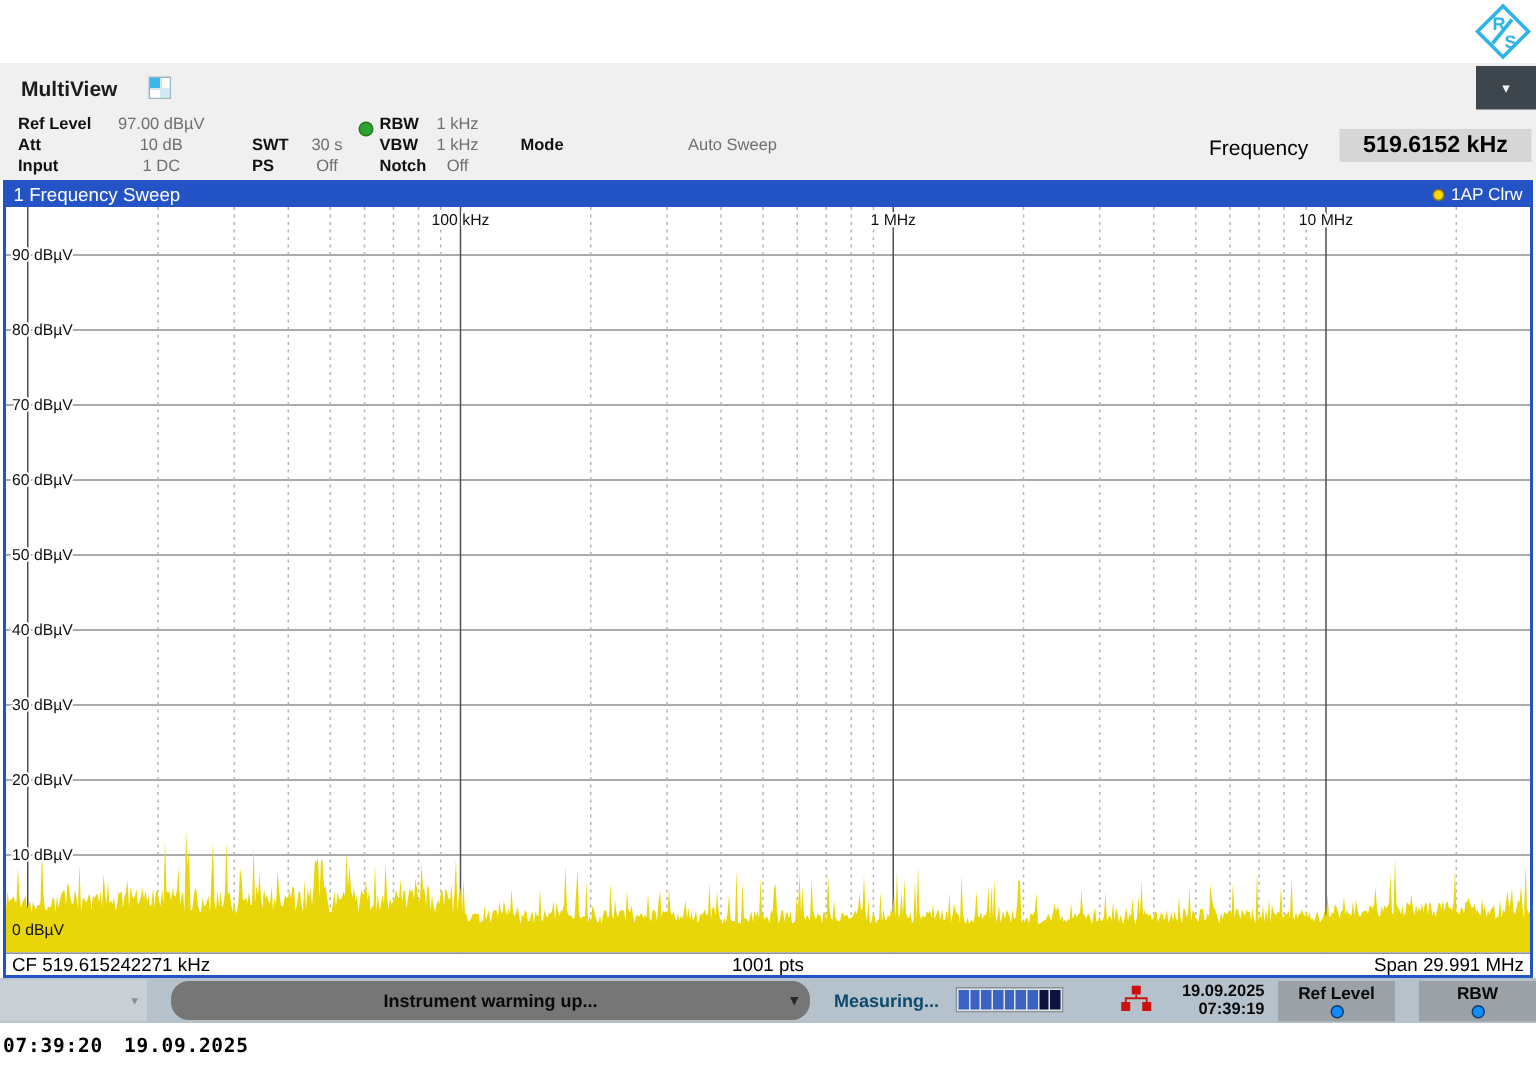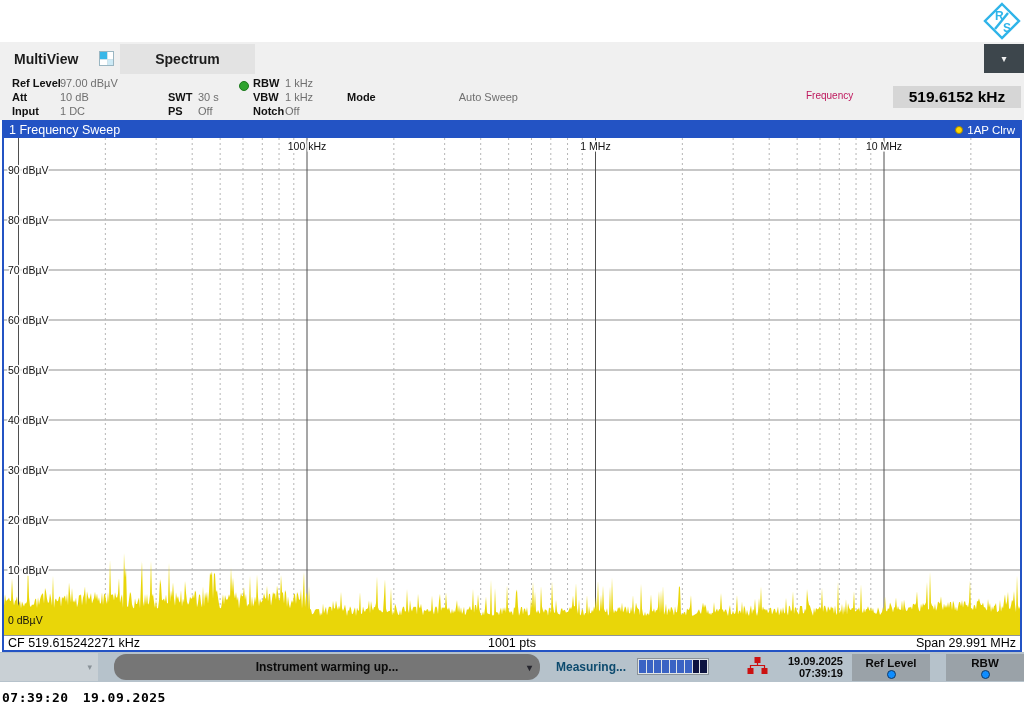--- a/index.html
+++ b/index.html
@@ -14,25 +14,25 @@
   #mv-icon{position:absolute;left:99px;top:9px;width:13px;height:13px;border:1px solid #9ab6c2;
            display:grid;grid-template-columns:1fr 1fr;grid-template-rows:1fr 1fr;background:#fff;}
   #mv-icon .c1{background:#39b7e8;}
   #mv-icon .c2{background:#ffffff;border-left:1px solid #cfe4ec;}
   #mv-icon .c3{background:#ffffff;border-top:1px solid #cfe4ec;}
   #mv-icon .c4{background:#cdeaf6;border-left:1px solid #cfe4ec;border-top:1px solid #cfe4ec;}
   #window-menu-btn{position:absolute;left:984px;top:2px;width:40px;height:29px;background:#3d464c;
                    color:#f2f2f2;display:flex;align-items:center;justify-content:center;font-size:10px;}
   .srow{position:absolute;height:13px;font-size:11px;line-height:13px;color:#000;}
   .slabel{position:absolute;font-weight:bold;color:#111;}
-  .sval{position:absolute;color:#6f6f6f;text-align:left;}
+  .sval{position:absolute;color:#6f6f6f;text-align:center;}
   .svall{position:absolute;color:#6f6f6f;text-align:right;}
   #green-dot{position:absolute;left:239px;top:39px;width:8px;height:8px;border-radius:50%;
              background:#2fa32f;border:1px solid #1d7a1d;}
-  #freq-label{position:absolute;left:806px;top:48px;font-size:10px;color:#be185d;}
+  #freq-label{position:absolute;left:806px;top:48px;font-size:14px;color:#000000;}
   #freq-value{position:absolute;left:893px;top:44px;width:128px;height:22px;background:#d6d6d6;
               font-size:15.5px;font-weight:bold;color:#000;display:flex;align-items:center;justify-content:center;}
 
   
   #logo{position:absolute;left:980px;top:1px;width:44px;height:40px;}
 
   
   #chart{position:absolute;left:2px;top:120px;width:1020px;height:532px;border:2px solid #2353c4;
          box-sizing:border-box;background:#701a75;}
   #chart-titlebar{position:absolute;left:0;top:0;width:1016px;height:16px;background:#2353c4;color:#fff;
@@ -90,21 +90,20 @@
 
   <div id="header">
 
     <div class="tab" id="tab-multiview">MultiView</div>
     <div id="mv-icon">
       <div class="c1"></div>
         <div class="c2"></div>
         <div class="c3"></div>
         <div class="c4"></div>
     </div>
-    <div class="tab" id="tab-spectrum">Spectrum</div>
 
     <div id="window-menu-btn">
       <span>▾</span>
     </div>
 
     <div class="srow" style="left:0;top:35px;width:800px;">
       <span class="slabel" style="left:12px;">Ref Level</span>
       <span class="sval" style="left:60px;width:95px;">97.00 dBµV</span>
       <span class="slabel" style="left:253px;">RBW</span>
       <span class="sval" style="left:285px;width:40px;">1 kHz</span>

